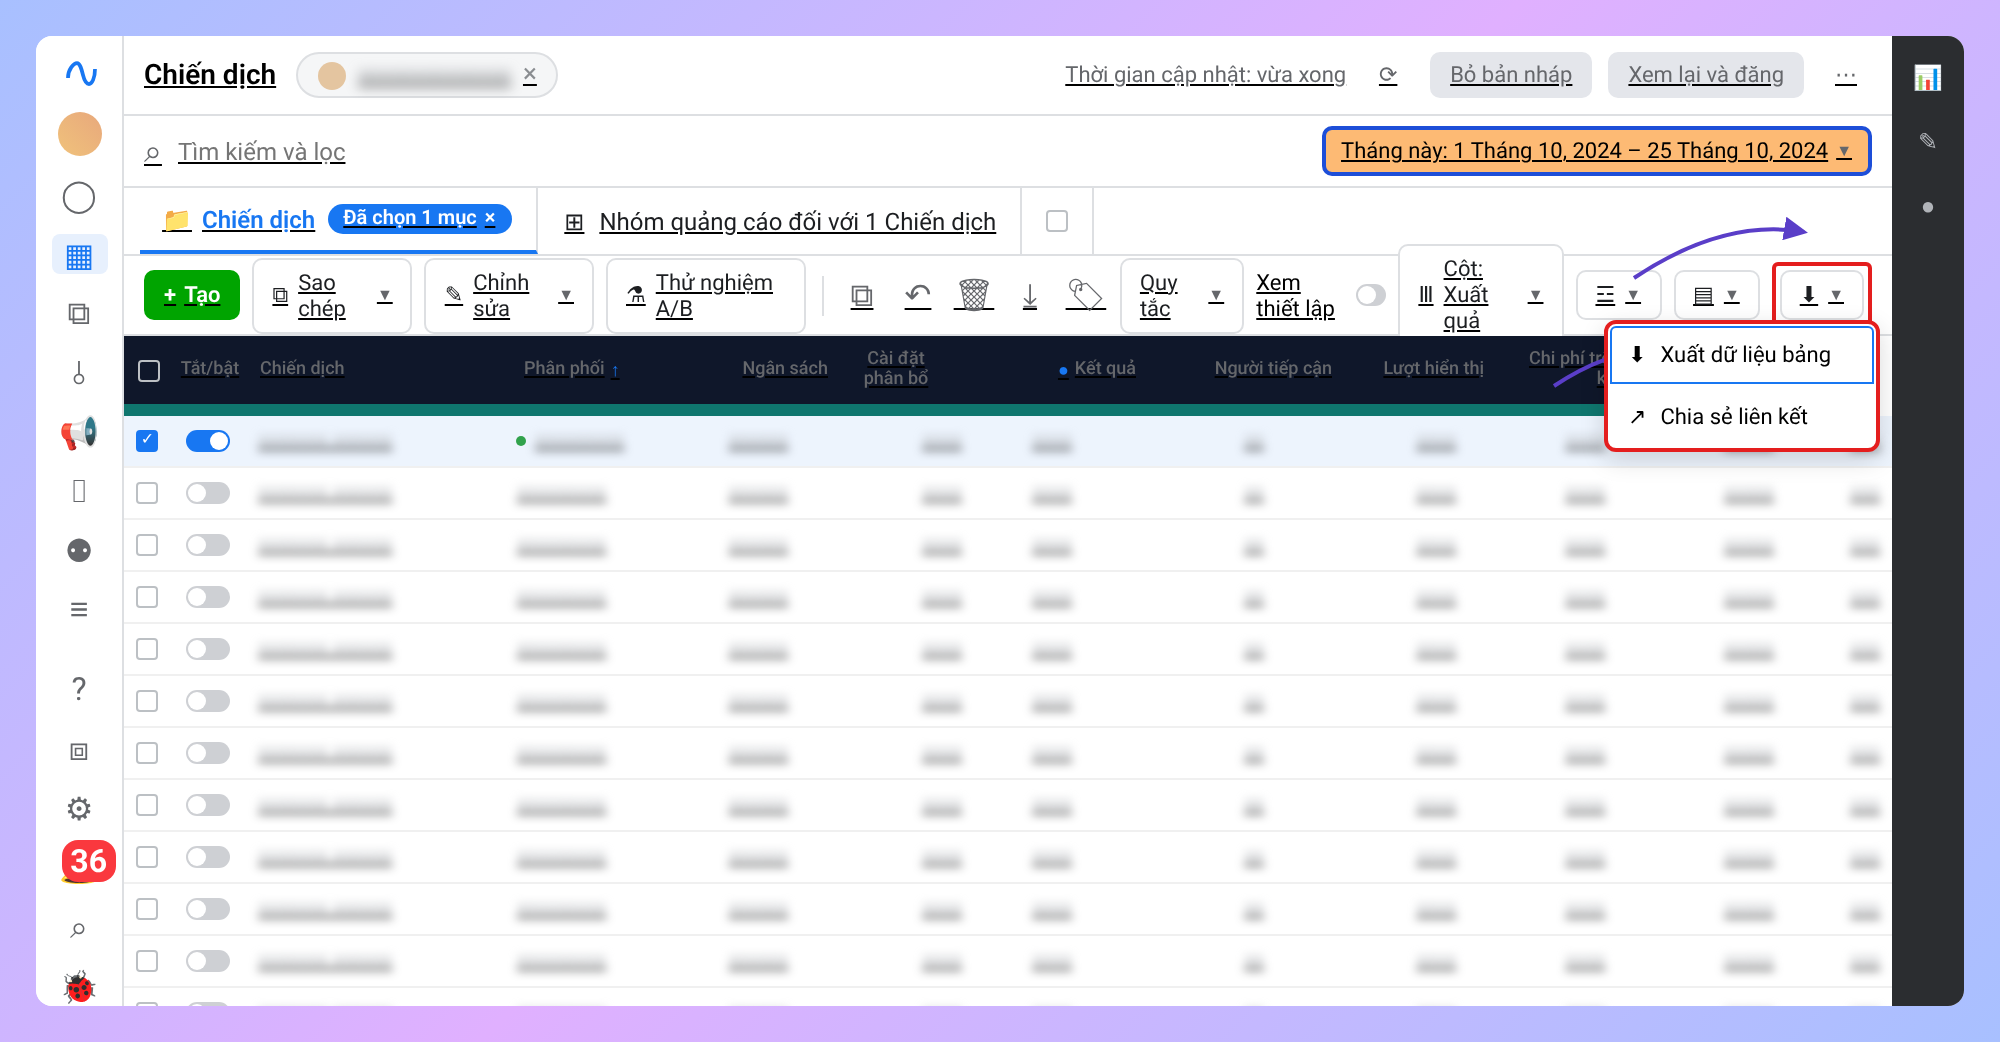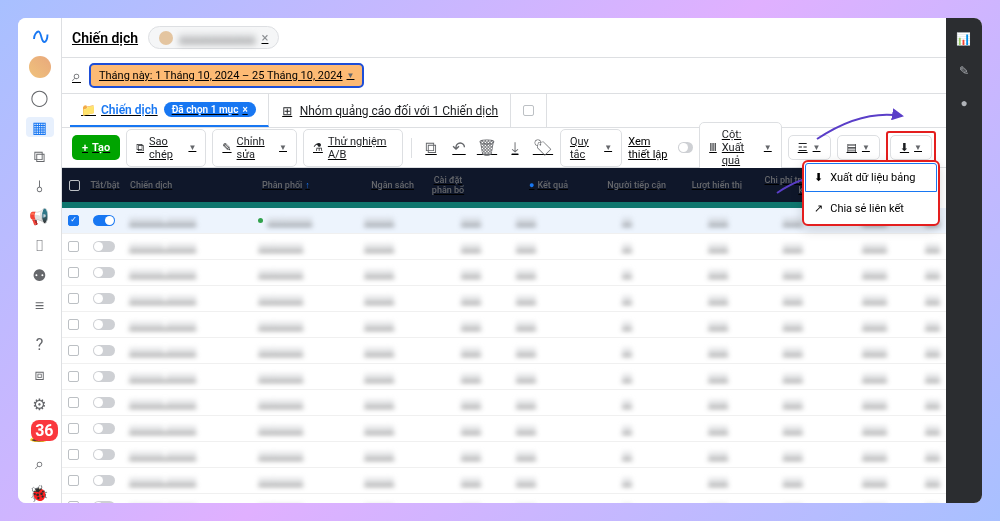--- a/index.html
+++ b/index.html
@@ -104,24 +104,32 @@
   </div>
 
   <div class="main">
     <div class="topbar">
       <span class="title">Chiến dịch</span>
       <div class="pill">
           <span class="dot"></span>
           <span class="blur">xxxxxxxxxxxxxx</span>
           <span class="pill-x">×</span>
         </div>
+      <div class="topbar-right">
+        <span style="color:#65676b">Thời gian cập nhật: vừa xong</span>
+        <div class="icon-btn">⟳</div>
+        <button class="gray-btn">Bỏ bản nháp</button>
+        <button class="gray-btn">Xem lại và đăng</button>
+        <div class="icon-btn">⋯</div>
+      </div>
     </div>
 
     <div class="searchbar">
       <span style="color:#65676b">⌕</span>
+      <input class="search-input" placeholder="Tìm kiếm và lọc" style="">
       <div class="month-select">
           <span>Tháng này: 1 Tháng 10, 2024 – 25 Tháng 10, 2024</span> 
           <span class="caret">▼</span>
         </div>
     </div>
 
     <div class="tabs">
       <div class="tab active">
         <span class="tab-icon folder">📁</span>
         <span>Chiến dịch</span>

